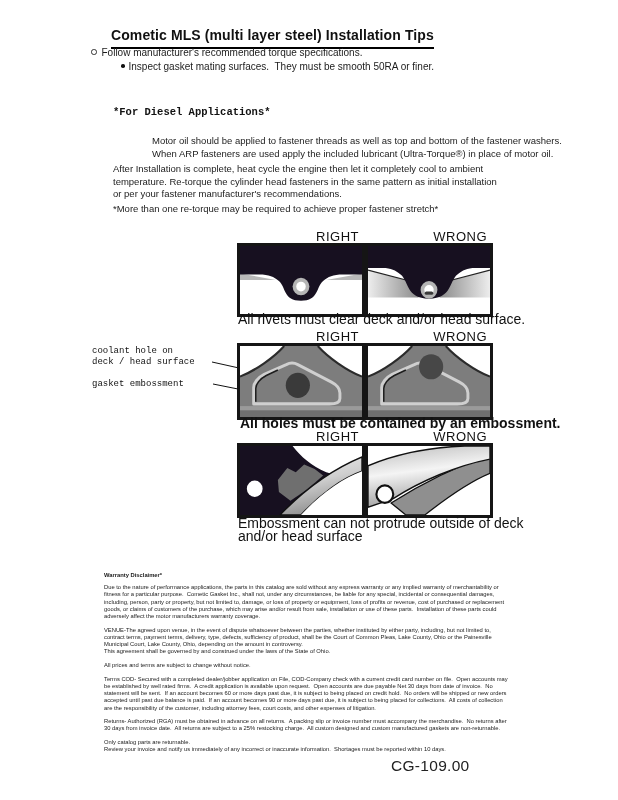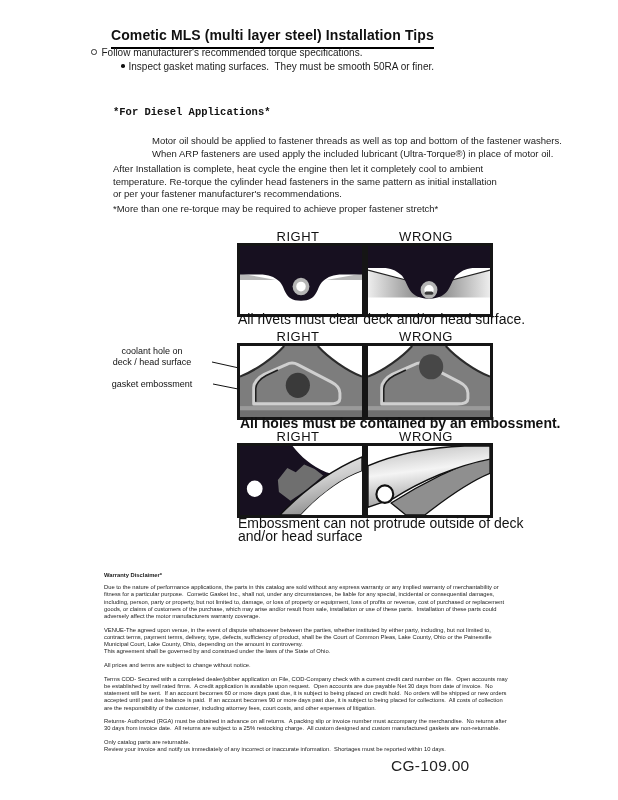--- a/index.html
+++ b/index.html
@@ -24,26 +24,26 @@
   .tip.sub{margin-left:30px;}
   .tip .b-dot{
     width:3.5px;height:3.5px;border-radius:50%;background:#111;
     margin-right:4px;flex:0 0 auto;
   }
   .tip span.t{white-space:pre;}
   
   .sec-heading{font-size:10.5px;font-weight:700;color:#111;white-space:pre;}
   .body-p{font-size:9.5px;line-height:12.6px;color:#1c1c1c;white-space:pre;}
   
-  .dlabel{font-size:13px;color:#111;letter-spacing:.5px;text-align:center;width:122px;}
+  .dlabel{font-size:13px;color:#111;letter-spacing:.5px;text-align:right;width:122px;}
   .dcaption{font-size:14px;line-height:12.5px;color:#111;white-space:pre;}
   .panel{display:block;width:122px;height:71px;border:3px solid #151515;background:#fff;}
   .panel.h68{height:68px;}
   .panel.h69{height:69px;}
-  .side-label{font-size:9px;line-height:10.5px;color:#111;text-align:center;width:120px;white-space:pre;}
+  .side-label{font-size:9px;line-height:10.5px;color:#111;text-align:left;width:120px;white-space:pre;font-family:Liberation Mono, monospace;}
   
   .fineprint{width:472px;}
   .fineprint .fp-title{font-size:5.8px;font-weight:700;line-height:7.2px;margin:0 0 5px 0;white-space:pre;}
   .fineprint p{font-size:5.8px;line-height:7.2px;margin:0 0 6.5px 0;white-space:pre;color:#222;}
   .doc-code{font-size:15.5px;color:#222;letter-spacing:.3px;white-space:pre;}
 </style>
 </head>
 <body>
 
 <div class="page">

